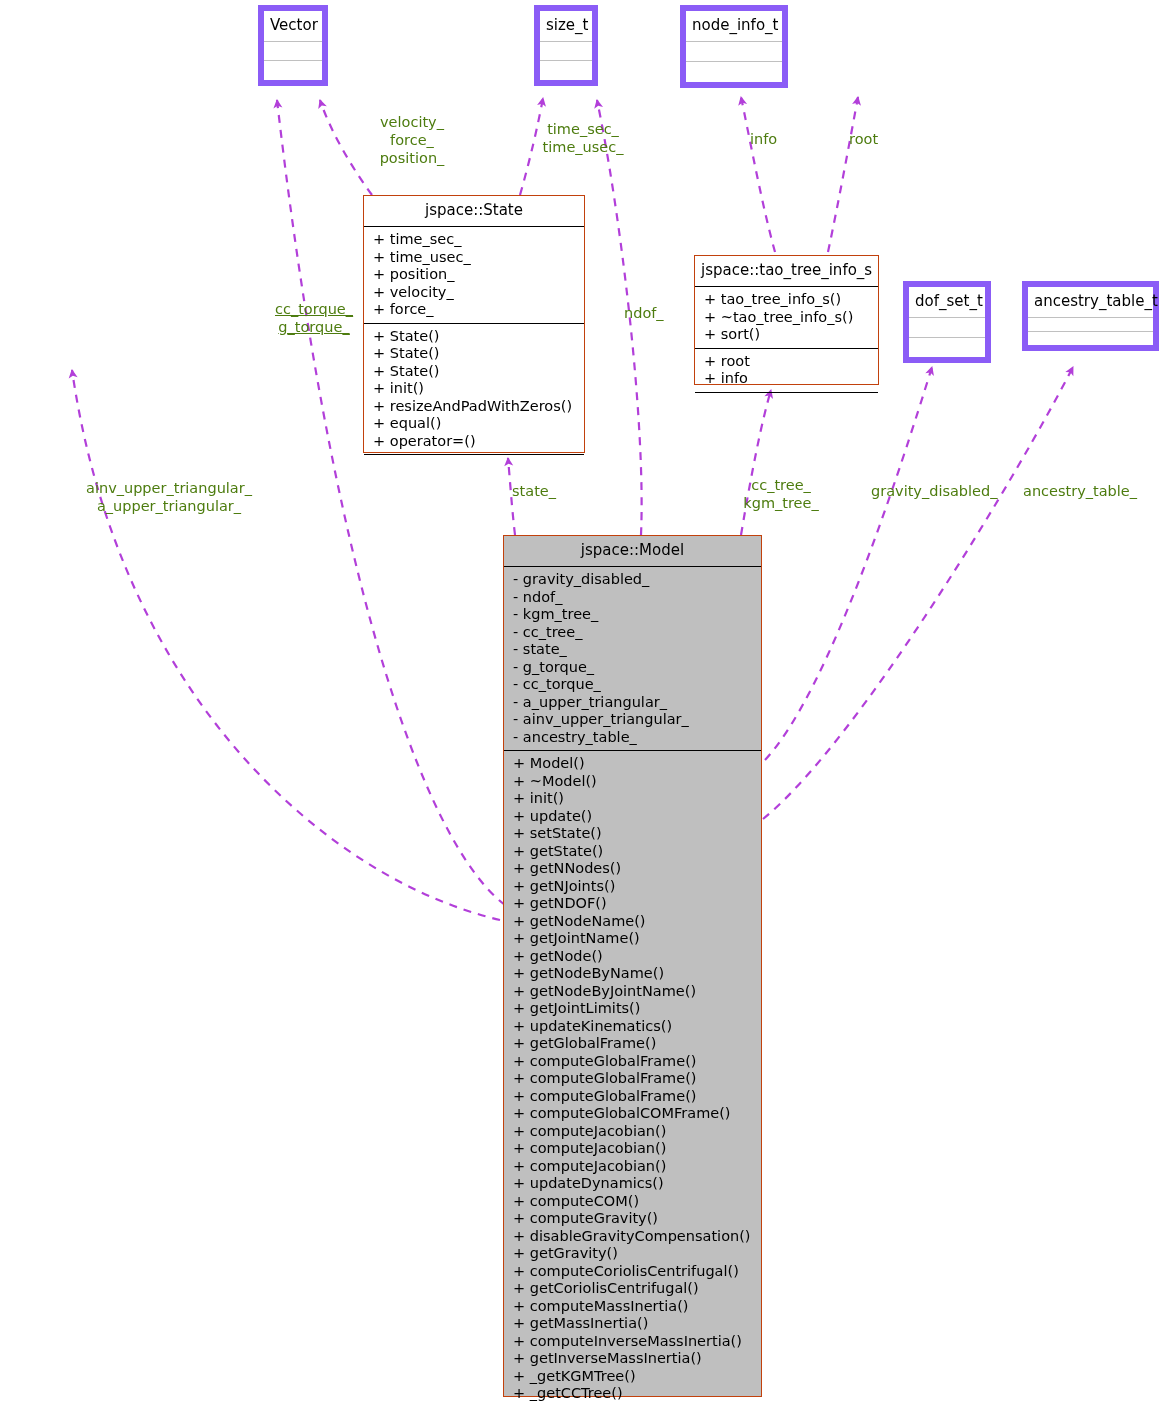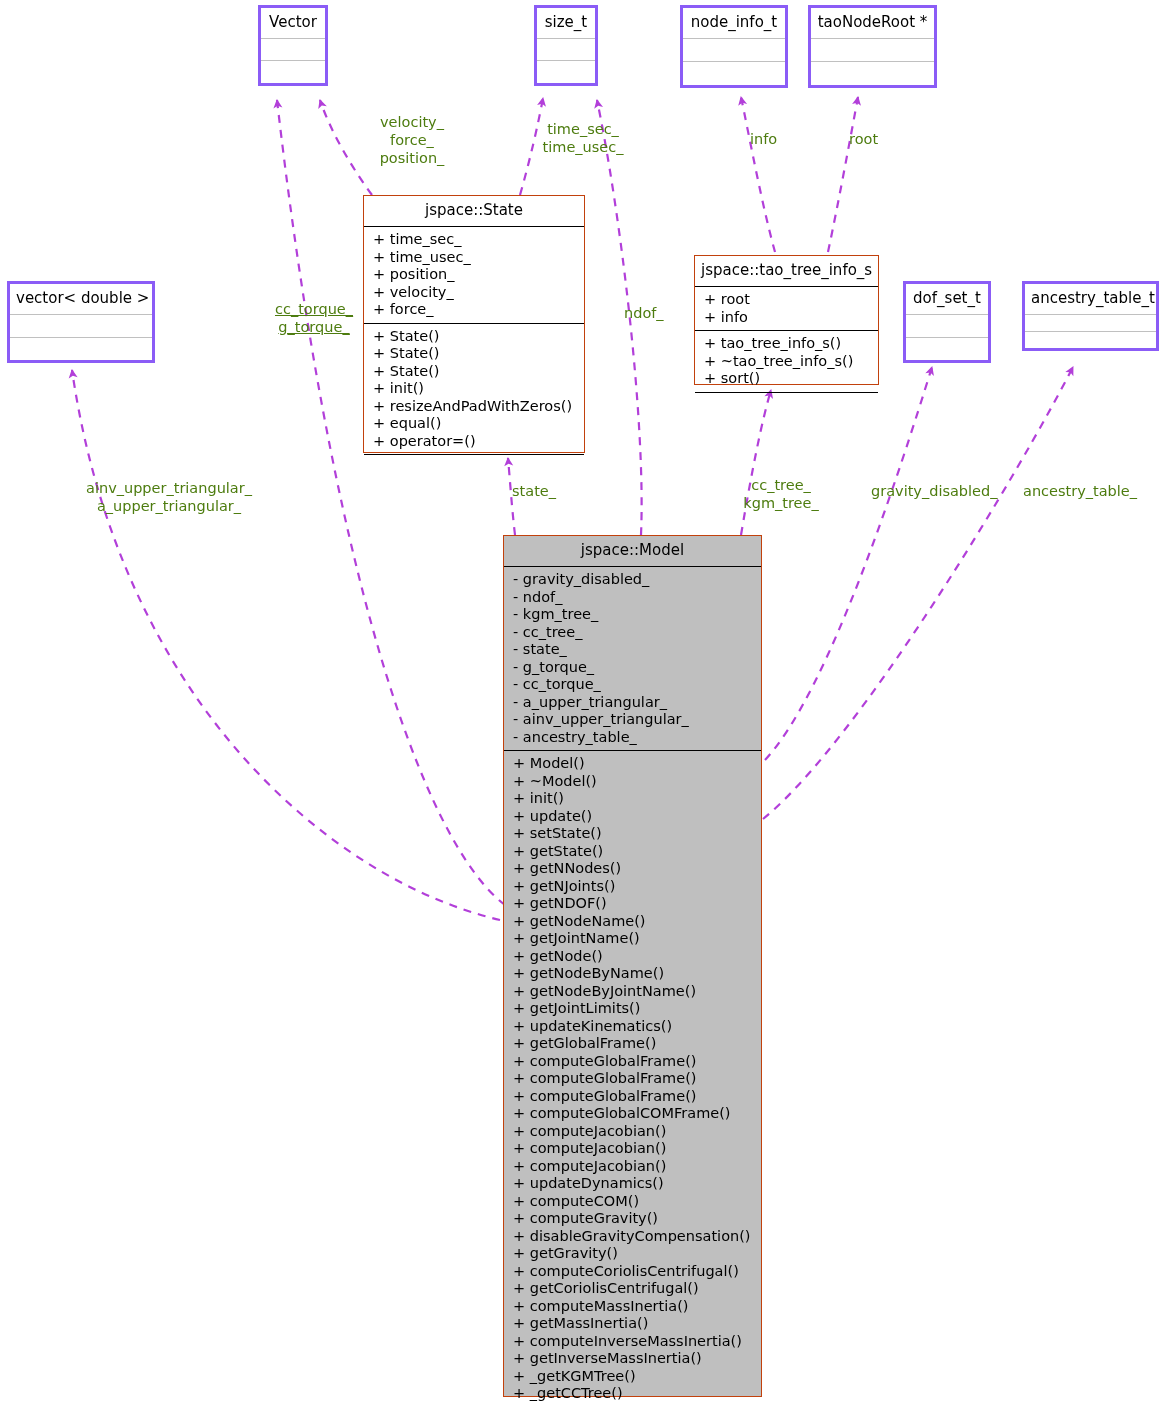--- a/index.html
+++ b/index.html
@@ -23,21 +23,21 @@
     width: 1166px;
     height: 1402px;
     pointer-events: none;
   }
 
   
   .uml-box {
     position: absolute;
     box-sizing: border-box;
     background: #ffffff;
-    border: 3px solid #8b5cf6;
+    border: 6px solid #8b5cf6;
     display: flex;
     flex-direction: column;
   }
   .uml-box.solid {
     border: 1px solid #c2410c;
   }
   .uml-box.filled {
     background: #bfbfbf;
   }
   .uml-title {
@@ -138,31 +138,21 @@
     <div class="uml-section empty-section"></div>
     <div class="uml-section last empty-section"></div>
   </div>
 
   <div class="uml-box" style="left:680px; top:5px; width:108px; height:83px;">
     <div class="uml-title">node_info_t</div>
     <div class="uml-section empty-section"></div>
     <div class="uml-section last empty-section"></div>
   </div>
 
-  <div class="uml-box" style="left:808px; top:5px; width:129px; height:83px;">
-    <div class="uml-title">taoNodeRoot *</div>
-    <div class="uml-section empty-section"></div>
-    <div class="uml-section last empty-section"></div>
-  </div>
-
-  <div class="uml-box" style="left:7px; top:281px; width:148px; height:82px;">
-    <div class="uml-title">vector&lt; double &gt;</div>
-    <div class="uml-section empty-section"></div>
-    <div class="uml-section last empty-section"></div>
-  </div>
+
 
   <div class="uml-box" style="left:903px; top:281px; width:88px; height:82px;">
     <div class="uml-title">dof_set_t</div>
     <div class="uml-section empty-section"></div>
     <div class="uml-section last empty-section"></div>
   </div>
 
   <div class="uml-box" style="left:1022px; top:281px; width:137px; height:70px;">
     <div class="uml-title">ancestry_table_t</div>
     <div class="uml-section empty-section"></div>
@@ -188,31 +178,31 @@
           <li>+ init()</li>
           <li>+ resizeAndPadWithZeros()</li>
           <li>+ equal()</li>
           <li>+ operator=()</li>
         </ul>
     </div>
   </div>
 
   <div class="uml-box solid" style="left:694px; top:255px; width:185px; height:130px;">
     <div class="uml-title">jspace::tao_tree_info_s</div>
-    <div class="uml-section">
-      <ul class="uml-list">
-          <li>+ root</li>
-          <li>+ info</li>
-        </ul>
-    </div>
     <div class="uml-section last">
       <ul class="uml-list">
           <li>+ tao_tree_info_s()</li>
           <li>+ ~tao_tree_info_s()</li>
           <li>+ sort()</li>
+        </ul>
+    </div>
+    <div class="uml-section">
+      <ul class="uml-list">
+          <li>+ root</li>
+          <li>+ info</li>
         </ul>
     </div>
   </div>
 
   <div class="uml-box solid filled" style="left:503px; top:535px; width:259px; height:862px;">
     <div class="uml-title">jspace::Model</div>
     <div class="uml-section">
       <ul class="uml-list">
           <li>- gravity_disabled_</li>
           <li>- ndof_</li>

